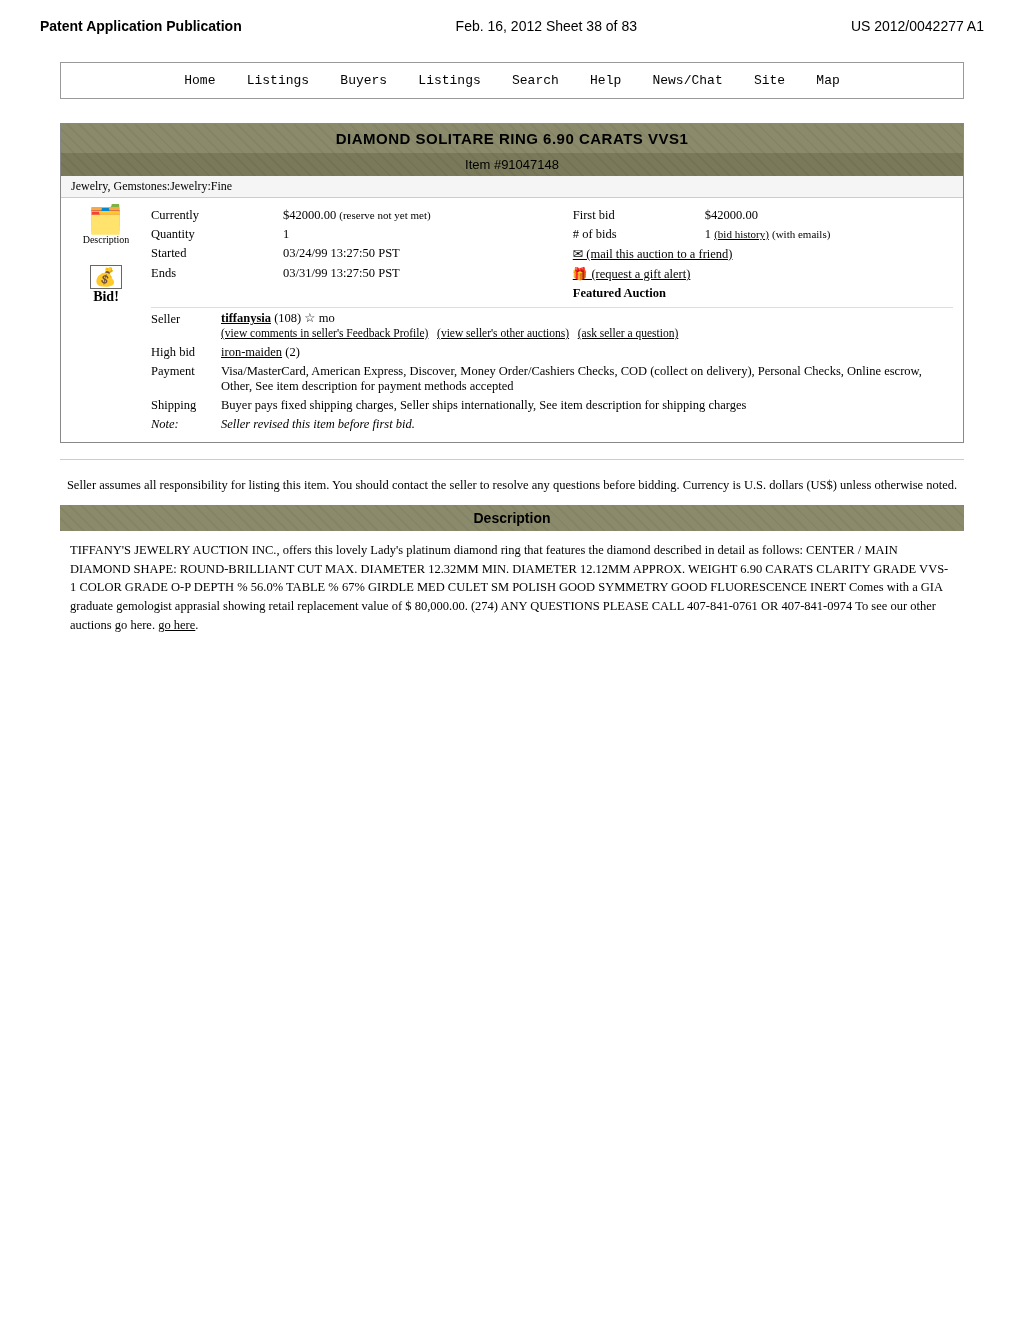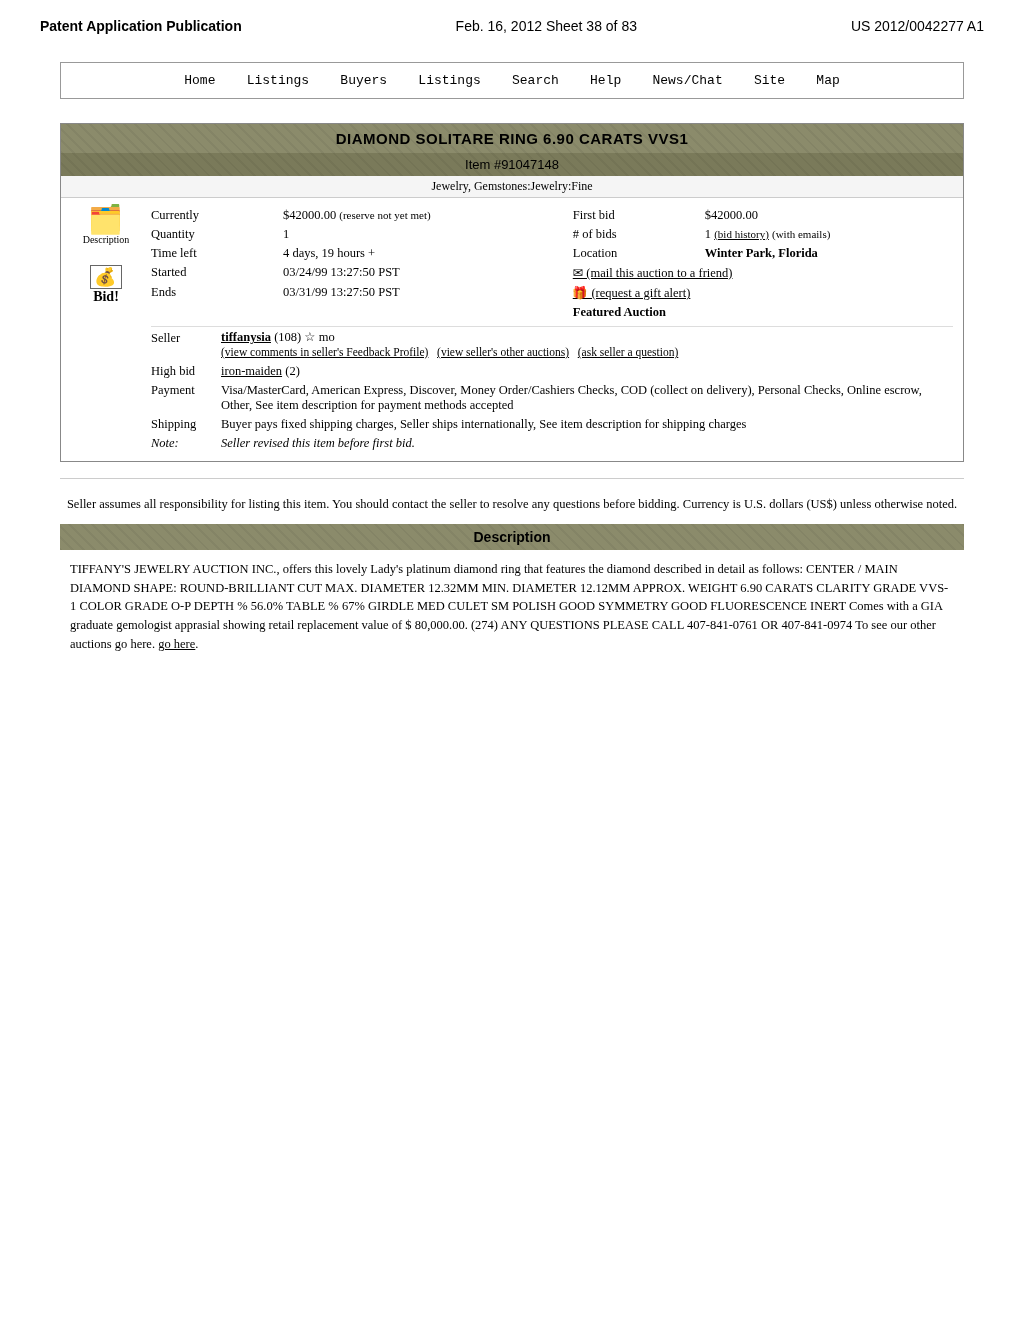--- a/index.html
+++ b/index.html
@@ -85,21 +85,21 @@
       );
       padding: 4px 10px;
       text-align: center;
       font-size: 13px;
       color: #000;
       font-family: Arial, sans-serif;
     }
 
     .listing-category-bar {
       padding: 3px 10px;
-      text-align: center;
+      text-align: left;
       font-size: 12px;
       color: #000;
       border-bottom: 1px solid #ccc;
       background: #f5f5f5;
     }
 
     .listing-body {
       padding: 8px 10px;
       display: flex;
       gap: 10px;
@@ -293,26 +293,20 @@
           </tr>
           <tr>
             <td class="label">Quantity</td>
             <td class="value">1</td>
             <td class="label"># of bids</td>
             <td class="value">
               <span>1</span>
               <span class="underline" style="font-size:11px;"> (bid history)</span>
               <span style="font-size:11px;"> (with emails)</span>
             </td>
-          </tr>
-          <tr>
-            <td class="label">Time left</td>
-            <td class="value">4 days, 19 hours +</td>
-            <td class="label">Location</td>
-            <td class="value" style="font-weight:bold;">Winter Park, Florida</td>
           </tr>
           <tr>
             <td class="label">Started</td>
             <td class="value">03/24/99 13:27:50 PST</td>
             <td colspan="2">
               <span class="underline">✉ (mail this auction to a friend)</span>
             </td>
           </tr>
           <tr>
             <td class="label">Ends</td>

